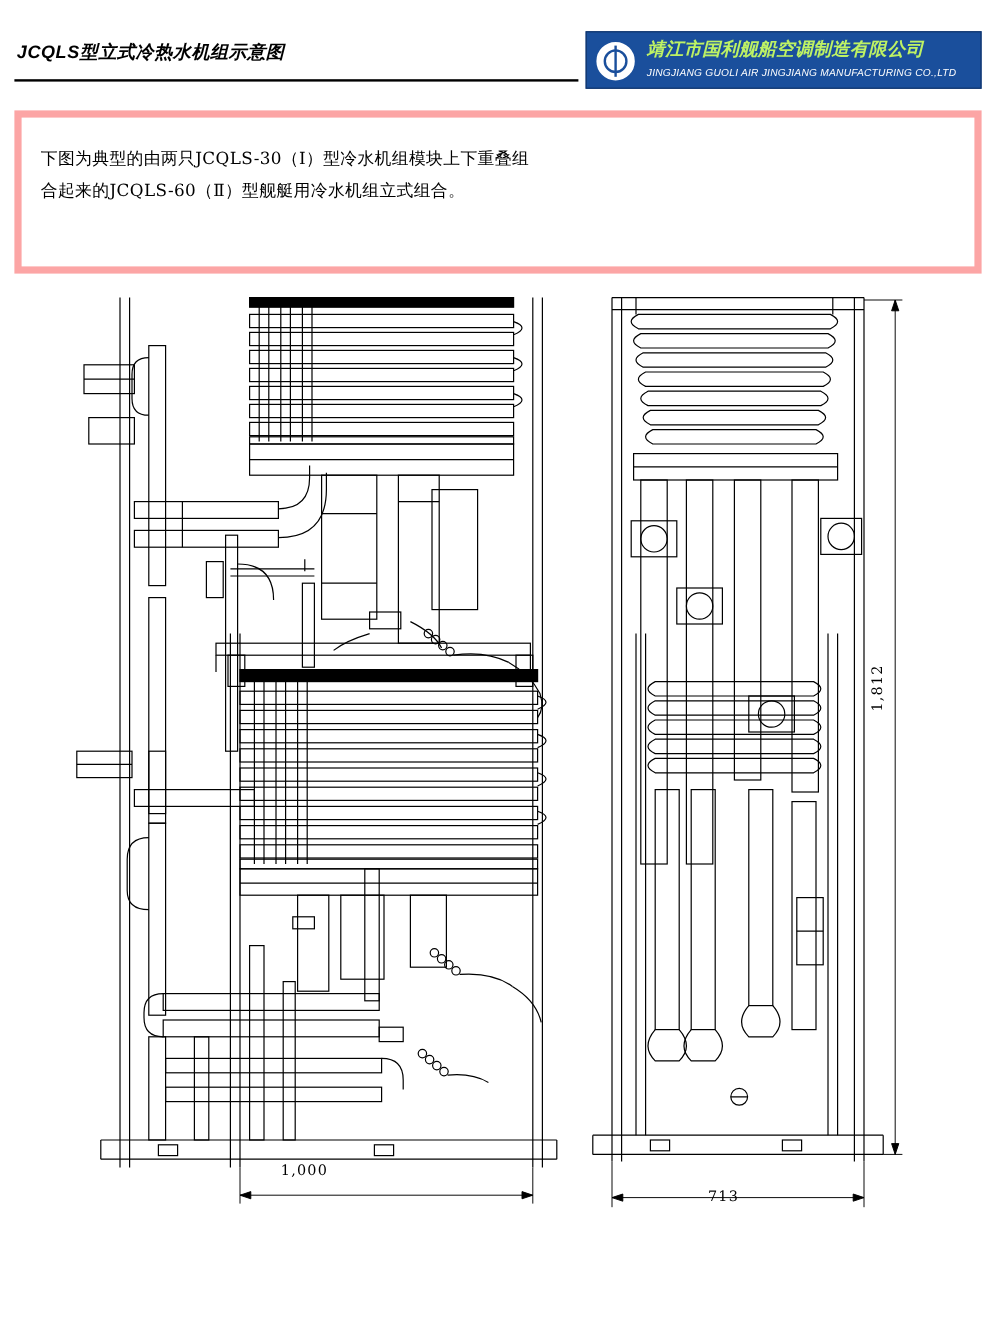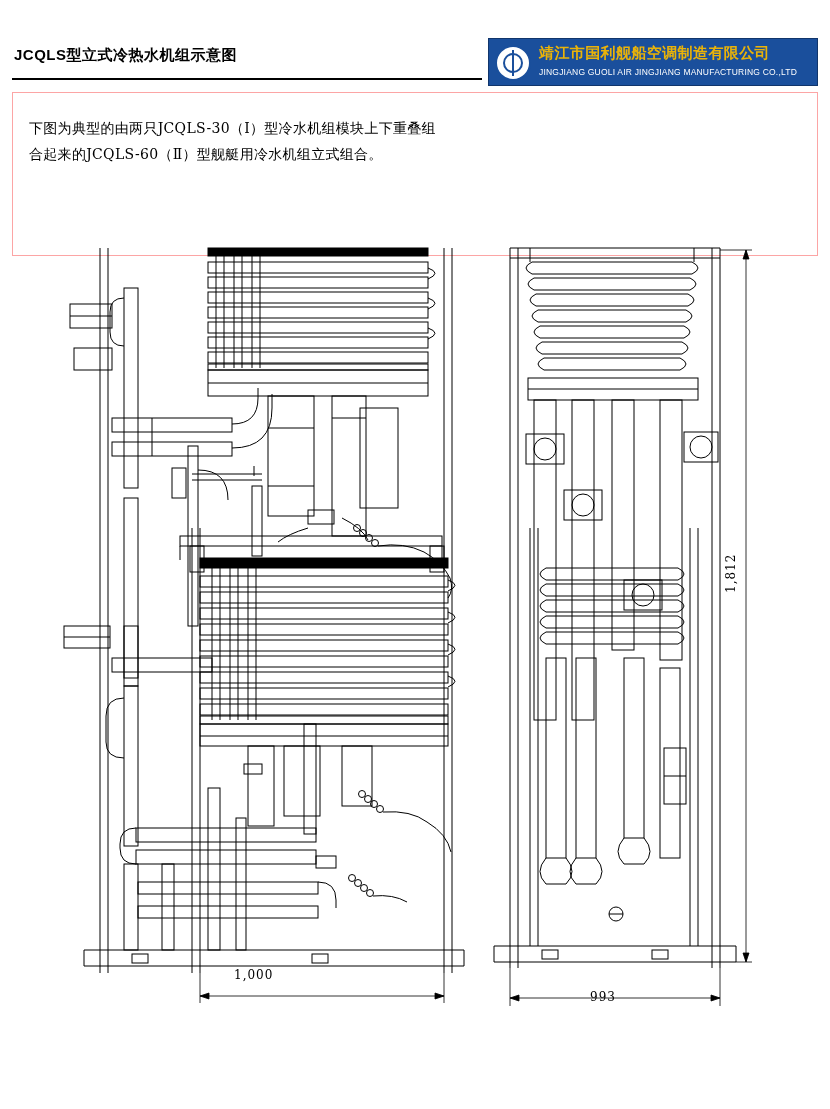--- a/index.html
+++ b/index.html
@@ -13,23 +13,24 @@
     position: relative;
     font-family: "Liberation Sans", sans-serif;
     color: #000;
     overflow: hidden;
   }
 
   
   .header {
     position: absolute;
     left: 0;
-    top: 16px;
+    top: 4px;
     width: 730px;
     height: 78px;
+    font-style: italic;
   }
   .page-title {
     position: absolute;
     left: 14px;
     top: 30px;
     font-size: 15px;
     font-weight: bold;
     letter-spacing: 0.5px;
     white-space: nowrap;
   }
@@ -82,43 +83,43 @@
     margin-left: -1px;
     background: #1a4f9c;
   }
   .banner-cn {
     position: absolute;
     left: 50px;
     top: 5px;
     width: 276px;
     font-size: 15px;
     font-weight: bold;
-    color: #eab308;
+    color: #bef264;
     letter-spacing: 0.4px;
     white-space: nowrap;
   }
   .banner-en {
     position: absolute;
     left: 50px;
     top: 28px;
     width: 276px;
     font-size: 8.5px;
     color: #ffffff;
     letter-spacing: 0.2px;
     white-space: nowrap;
   }
 
   
   .desc-box {
     position: absolute;
     left: 12px;
     top: 92px;
     width: 806px;
-    height: 164px;
-    border: 1px solid #fca5a5;
+    height: 136px;
+    border: 6px solid #fca5a5;
     box-sizing: border-box;
   }
   .desc-text {
     position: absolute;
     left: 16px;
     top: 22px;
     width: 420px;
     font-family: "DejaVu Serif", serif;
     font-size: 14px;
     line-height: 26px;
@@ -439,15 +440,15 @@
         <line x1="724" y1="734" x2="740" y2="734"></line>
         <line x1="734" y1="22" x2="734" y2="734"></line>
         <path d="M734 22 l-3 9 l6 0 z" fill="#000"></path>
         <path d="M734 734 l-3 -9 l6 0 z" fill="#000"></path>
       </g>
 
     </g>
   </svg>
 
   <div class="dim-label dim-front">1,000</div>
-  <div class="dim-label dim-side">993</div>
+  <div class="dim-label dim-side">713</div>
   <div class="dim-label dim-height">1,812</div>
 </div>
 
 </body></html>

